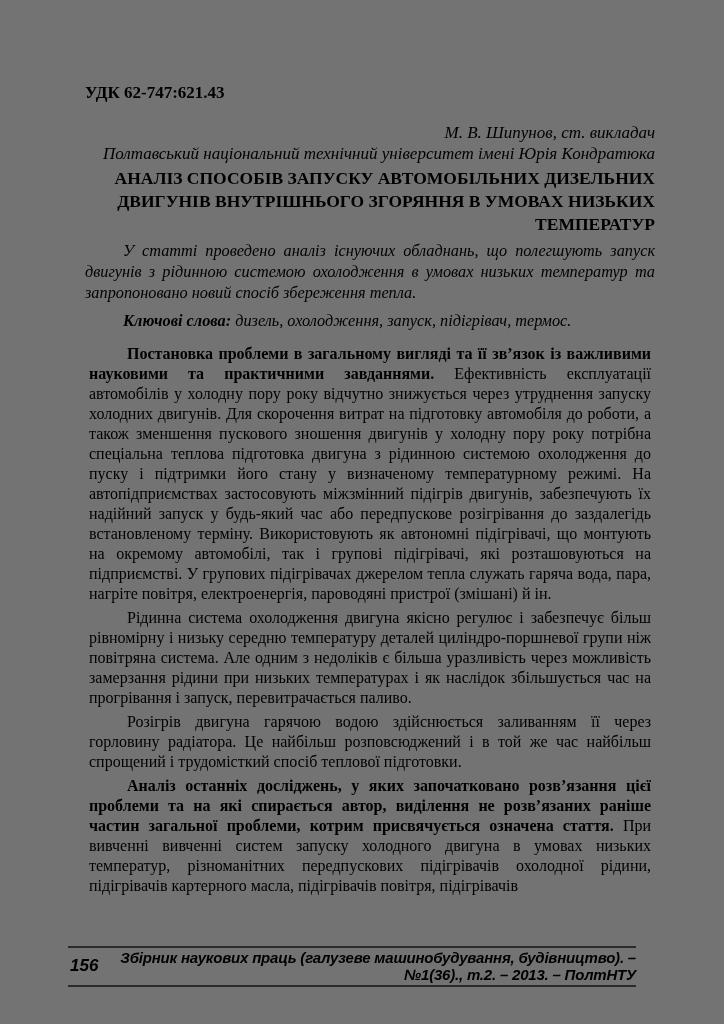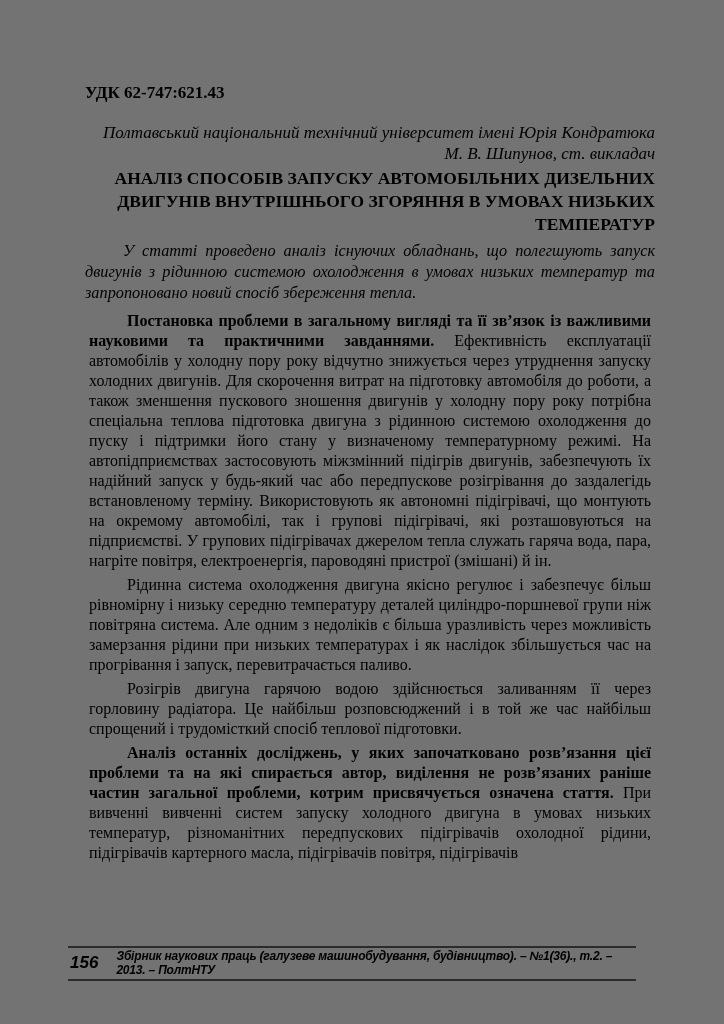--- a/index.html
+++ b/index.html
@@ -81,43 +81,47 @@
     font-style: italic;
     font-weight: bold;
   }
   .pagenum {
     font-size: 17px;
     padding-left: 2px;
     flex: 0 0 auto;
   }
   .journal {
     flex: 1 1 auto;
-    text-align: left;
-    font-size: 12px;
+    text-align: right;
+    font-size: 15px;
     letter-spacing: -0.2px;
     padding-left: 18px;
   }
 </style>
 </head>
 <body>
 
 <div class="page">
   <div class="content">
 
     <div class="udc">УДК 62-747:621.43</div>
 
     <div class="byline">
+      <div>М. В. Шипунов, ст. викладач</div>
       <div>Полтавський національний технічний університет імені Юрія Кондратюка</div>
-      <div>М. В. Шипунов, ст. викладач</div>
     </div>
 
     <h1 class="title">АНАЛІЗ СПОСОБІВ ЗАПУСКУ АВТОМОБІЛЬНИХ ДИЗЕЛЬНИХ ДВИГУНІВ ВНУТРІШНЬОГО ЗГОРЯННЯ В УМОВАХ НИЗЬКИХ ТЕМПЕРАТУР</h1>
 
     <p class="abstract">У статті проведено аналіз існуючих обладнань, що полегшують запуск двигунів з рідинною системою охолодження в умовах низьких температур та запропоновано новий спосіб збереження тепла.</p>
 
+    <p class="keywords">
+      <span class="kw-label">Ключові слова:</span>
+      <span>дизель, охолодження, запуск, підігрівач, термос.</span>
+    </p>
 
     <p class="body-para">
       <b>Постановка проблеми в загальному вигляді та її зв’язок із важливими науковими та практичними завданнями.</b>
       <span>Ефективність експлуатації автомобілів у холодну пору року відчутно знижується через утруднення запуску холодних двигунів. Для скорочення витрат на підготовку автомобіля до роботи, а також зменшення пускового зношення двигунів у холодну пору року потрібна спеціальна теплова підготовка двигуна з рідинною системою охолодження до пуску і підтримки його стану у визначеному температурному режимі. На автопідприємствах застосовують міжзмінний підігрів двигунів, забезпечують їх надійний запуск у будь-який час або передпускове розігрівання до заздалегідь встановленому терміну. Використовують як автономні підігрівачі, що монтують на окремому автомобілі, так і групові підігрівачі, які розташовуються на підприємстві. У групових підігрівачах джерелом тепла служать гаряча вода, пара, нагріте повітря, електроенергія, пароводяні пристрої (змішані) й ін.</span>
     </p>
 
     <p class="body-para">
       <span>Рідинна система охолодження двигуна якісно регулює і забезпечує більш рівномірну і низьку середню температуру деталей циліндро-поршневої групи ніж повітряна система. Але одним з недоліків є більша уразливість через можливість замерзання рідини при низьких температурах і як наслідок збільшується час на прогрівання і запуск, перевитрачається паливо.</span>
     </p>
 

